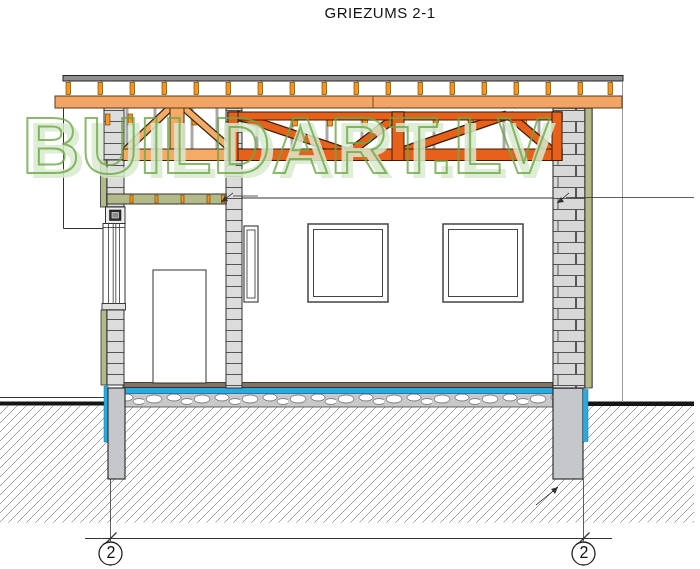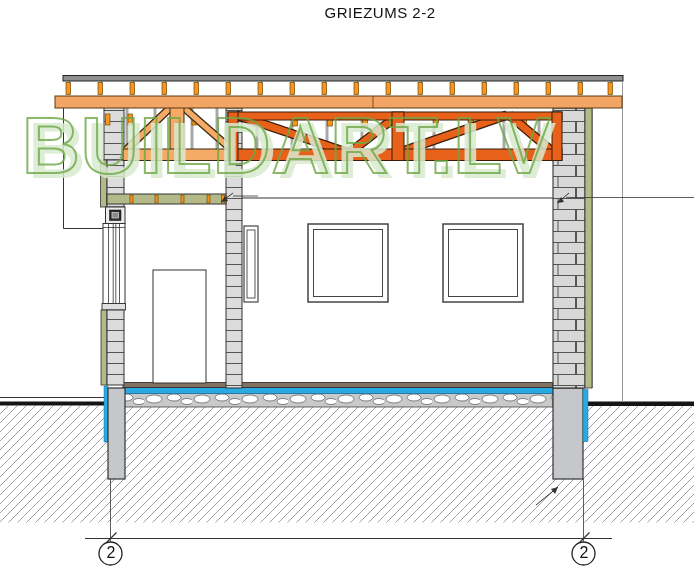--- a/index.html
+++ b/index.html
@@ -259,21 +259,21 @@
       <line x1="583.5" y1="479" x2="583.5" y2="541.5" stroke="#333" stroke-width="0.8"></line>
       <line x1="85" y1="538.5" x2="612" y2="538.5" stroke="#333" stroke-width="1"></line>
       <line x1="104.5" y1="544.5" x2="116.5" y2="532.5" stroke="#333" stroke-width="1.2"></line>
       <line x1="577.5" y1="544.5" x2="589.5" y2="532.5" stroke="#333" stroke-width="1.2"></line>
       <circle cx="110.5" cy="553.5" r="11.5" fill="#fff" stroke="#222" stroke-width="1.3"></circle>
       <circle cx="583.5" cy="553.5" r="11.5" fill="#fff" stroke="#222" stroke-width="1.3"></circle>
     </g>
   </svg>
   </div>
 
-  <div class="title">GRIEZUMS 2-2</div>
+  <div class="title">GRIEZUMS 2-1</div>
 
   <div class="watermark">
     <span class="wm-back">BUILDART.LV</span>
     <span class="wm-front">BUILDART.LV</span>
   </div>
 
   <div class="grid-label gl-left">2</div>
   <div class="grid-label gl-right">2</div>
 
 </div>

